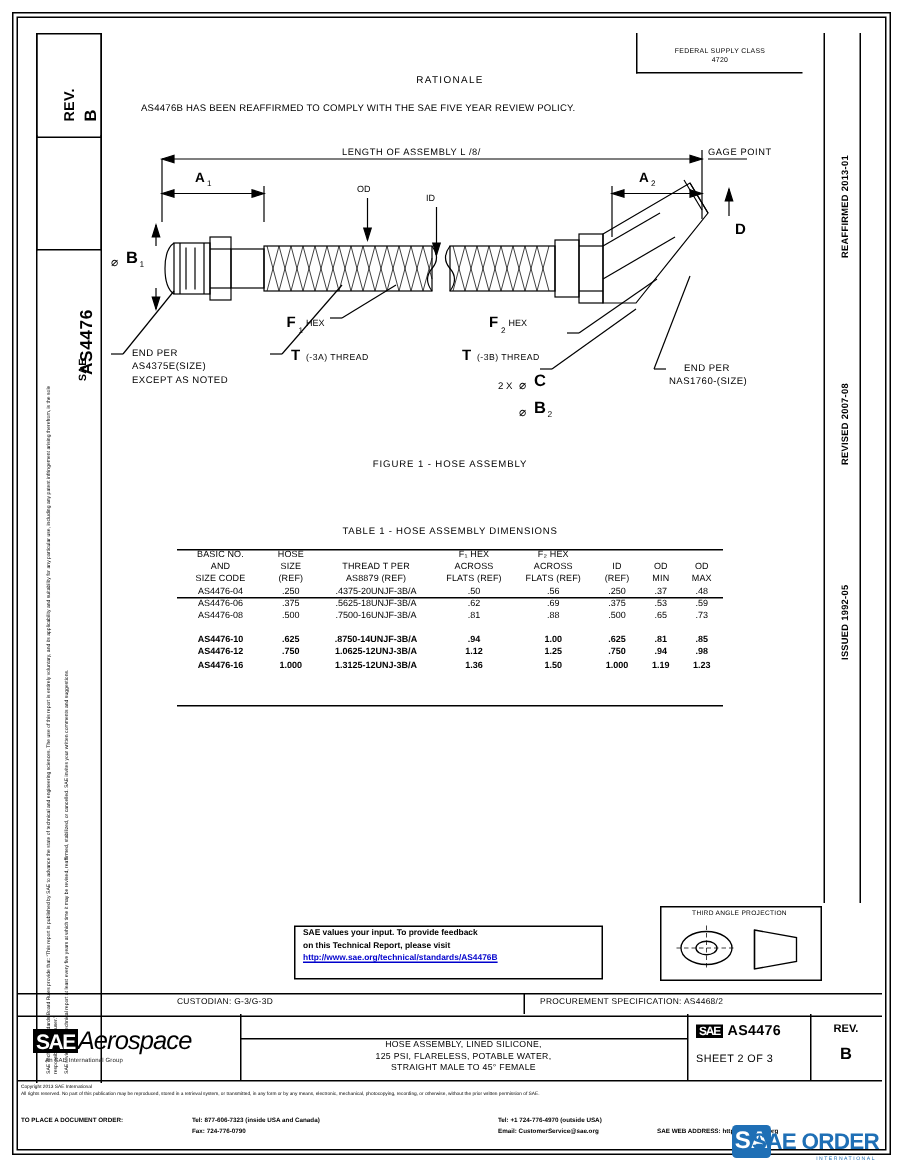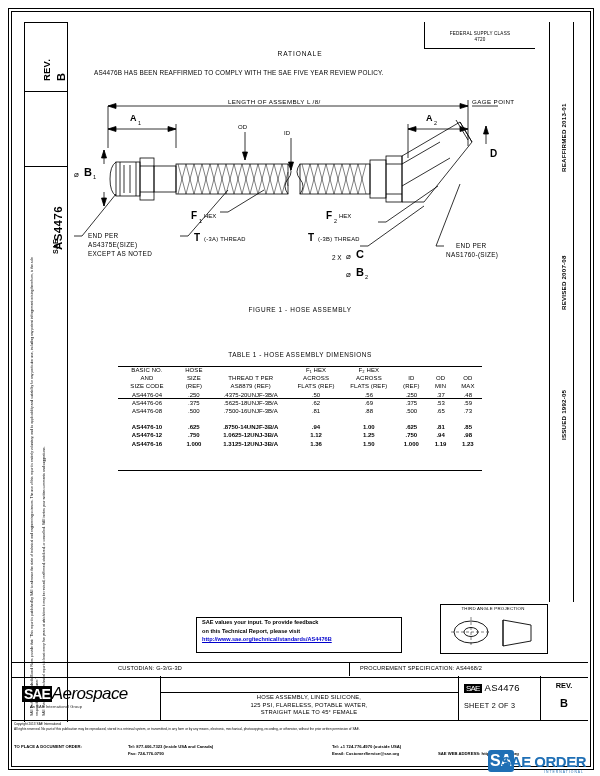--- a/index.html
+++ b/index.html
@@ -101,21 +101,21 @@
   .tb-h1{position:absolute;left:160px;top:692px;width:298px;height:1px;background:#000;}
 
   .sae-logo{position:absolute;left:22px;top:684px;font-size:17px;font-weight:bold;letter-spacing:-.6px;}
   .sae-mark{display:inline-block;background:#000;color:#fff;padding:0 2px;font-size:14px;font-weight:bold;font-style:normal;letter-spacing:-1px;}
   .sae-aero{font-style:italic;font-weight:normal;}
   .sae-sub{position:absolute;left:30px;top:704px;font-size:4px;letter-spacing:.1px;color:#222;}
 
   .as-title{position:absolute;left:160px;top:679px;width:298px;text-align:center;font-size:11px;font-weight:bold;letter-spacing:.3px;text-decoration:underline;}
   .as-desc{position:absolute;left:160px;top:694px;width:298px;text-align:center;font-size:5.8px;line-height:7.6px;letter-spacing:.2px;}
 
-  .num-blk{position:absolute;left:464px;top:682px;font-size:9.5px;font-weight:normal;letter-spacing:.2px;}
+  .num-blk{position:absolute;left:464px;top:682px;font-size:9.5px;font-weight:bold;letter-spacing:.2px;}
   .num-blk .mk{display:inline-block;background:#000;color:#fff;padding:0 2px;font-size:8px;margin-right:3px;letter-spacing:-.8px;}
   .sheet-of{position:absolute;left:464px;top:701px;font-size:7.2px;letter-spacing:.3px;}
   .rev-lbl2{position:absolute;left:540px;top:681px;width:48px;text-align:center;font-size:7.4px;font-weight:bold;}
   .rev-val2{position:absolute;left:540px;top:697px;width:48px;text-align:center;font-size:11px;font-weight:bold;}
 
   
   .footer{position:absolute;left:14px;top:722px;width:500px;font-size:3.2px;line-height:4.3px;color:#000;}
   .footer .row{margin-bottom:1px;}
   .foot-order{position:absolute;left:14px;top:744px;font-size:4.2px;font-weight:bold;}
   .foot-tel1{position:absolute;left:128px;top:744px;font-size:4.2px;font-weight:bold;}

